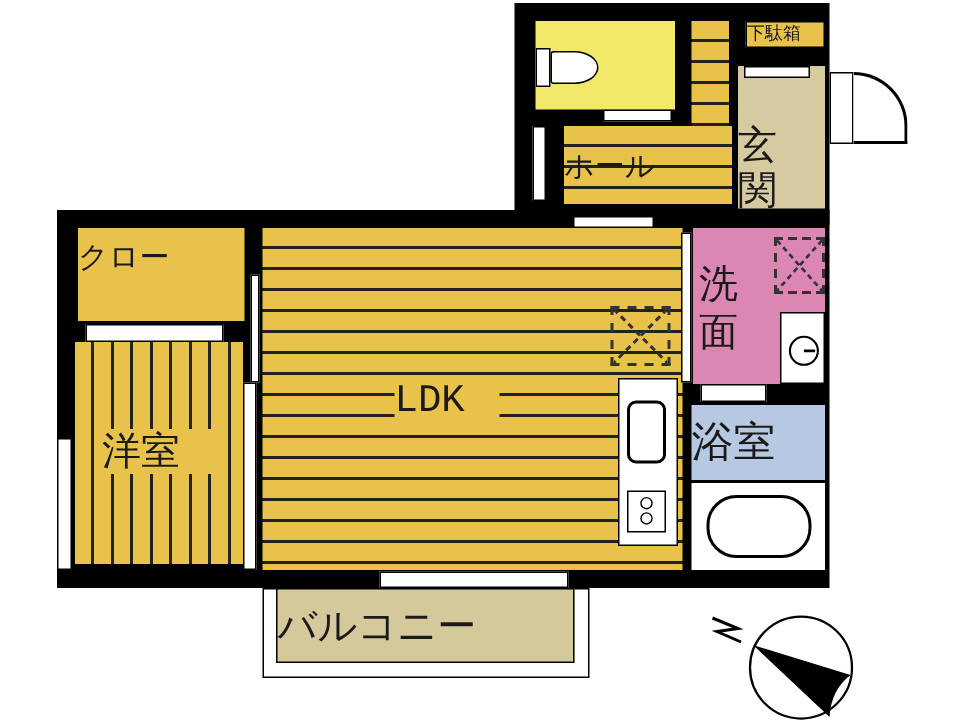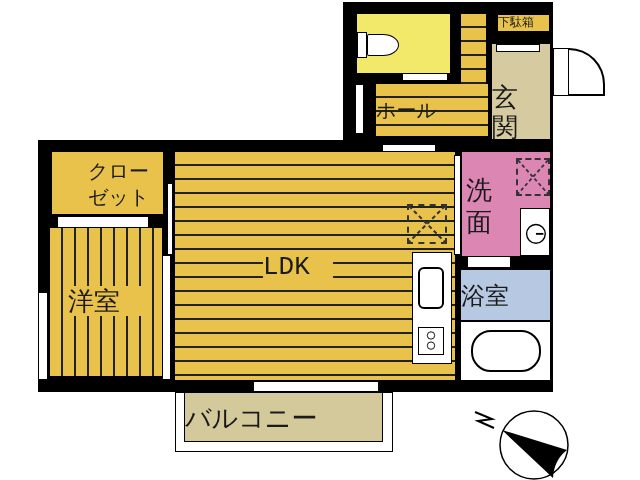--- a/index.html
+++ b/index.html
@@ -46,23 +46,22 @@
     <div>関</div>
   </div>
 </div>
 
 <div class="abs" style="left:553px;top:48px;width:16px;height:48px;background:#fff;border:1px solid #000;"></div>
 <div class="abs" style="left:569px;top:48px;width:36px;height:48px;border:2px solid #000;border-left:none;border-bottom:2px solid #000;border-radius:0 48px 0 0;background:#fff;"></div>
 
 <div class="abs window" style="left:382px;top:144px;width:54px;height:8px;"></div>
 
 <div class="abs" style="left:52px;top:152px;width:111px;height:62px;background:#e9c24c;">
-  <div class="room-label" style="left:0;right:0;top:6px;font-size:20px;line-height:26px;padding-left:36px;">
+  <div class="room-label" style="left:0;right:0;top:6px;font-size:20px;line-height:26px;">
     <div>クロー</div>
-    <div>ゼット</div>
   </div>
 </div>
 <div class="abs window" style="left:57px;top:216px;width:92px;height:12px;"></div>
 
 <div class="abs floor-v" style="left:50px;top:228px;width:112px;height:148px;">
   <div class="room-label" style="left:18px;right:18px;top:58px;font-size:26px;background:#e9c24c;padding:2px 0;">洋室</div>
 </div>
 <div class="abs window" style="left:38px;top:292px;width:10px;height:88px;"></div>
 <div class="abs window" style="left:162px;top:255px;width:9px;height:125px;"></div>
 
@@ -100,21 +99,21 @@
     <svg viewBox="0 0 30 48" style="width:100%;height:100%;">
         <circle cx="16" cy="26" r="10" fill="none" stroke="#000" stroke-width="1.5"></circle>
         <line x1="16" y1="26" x2="24" y2="26" stroke="#000" stroke-width="2"></line>
       </svg>
   </div>
 </div>
 <div class="abs window" style="left:454px;top:155px;width:7px;height:100px;"></div>
 
 <div class="abs window" style="left:467px;top:256px;width:44px;height:12px;"></div>
 <div class="abs" style="left:461px;top:270px;width:89px;height:50px;background:#b7c9e2;">
-  <div class="room-label" style="left:0;right:0;top:14px;font-size:24px;">浴室</div>
+  <div class="room-label" style="left:0;right:0;top:14px;font-size:28px;font-family:Liberation Mono, monospace;">浴室</div>
 </div>
 <div class="abs" style="left:461px;top:322px;width:89px;height:58px;background:#fff;">
   <div class="abs" style="left:10px;top:8px;width:70px;height:42px;border:2px solid #000;border-radius:20px;"></div>
 </div>
 
 <div class="abs window" style="left:253px;top:381px;width:126px;height:11px;"></div>
 <div class="abs" style="left:175px;top:392px;width:218px;height:60px;border:1px solid #000;background:#fff;"></div>
 <div class="abs" style="left:184px;top:392px;width:199px;height:50px;background:#d3c99b;border:1px solid #000;">
   <div class="room-label" style="left:0;right:0;top:12px;font-size:26px;">バルコニー</div>
 </div>

